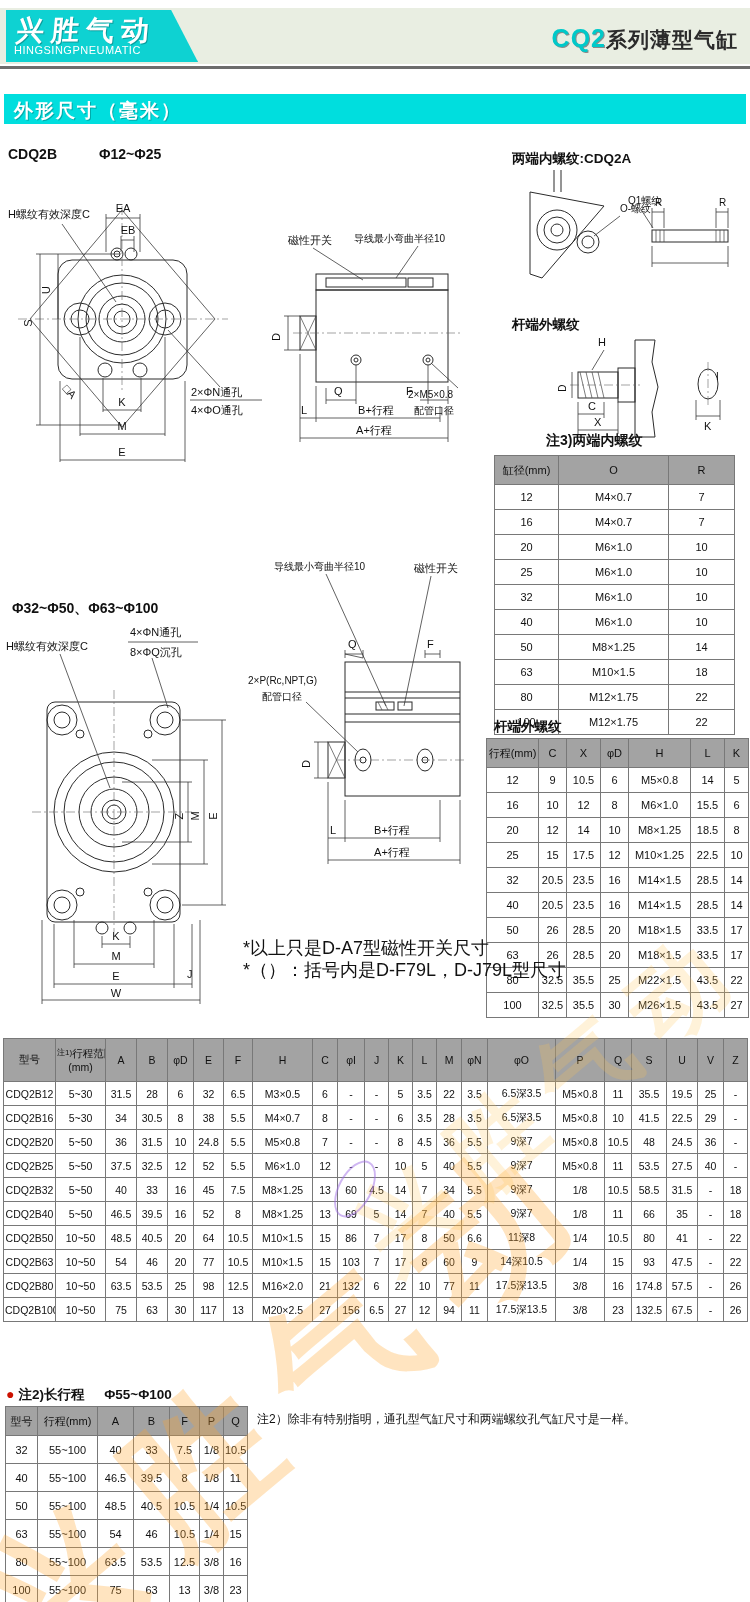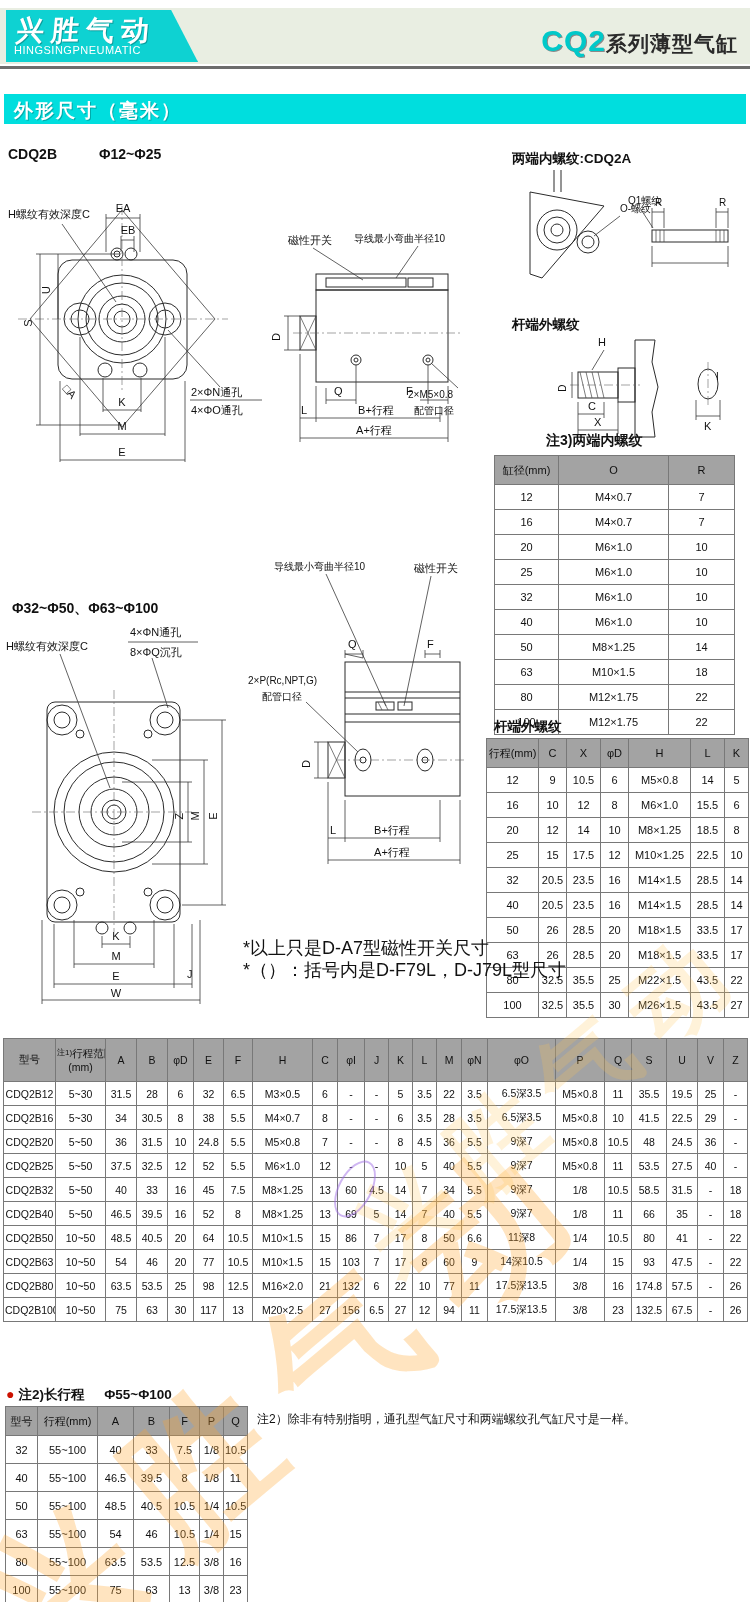--- a/index.html
+++ b/index.html
@@ -9,21 +9,21 @@
 
   
   .topband{left:0;top:8px;width:750px;height:56px;background:#e9eee2;}
   .hline{left:0;top:66px;width:750px;height:3px;background:#6d6d6d;}
   .logo{left:6px;top:10px;width:192px;height:52px;background:#0ed2d2;
         clip-path:polygon(0 0,86% 0,100% 100%,0 100%);box-shadow:2px 2px 2px rgba(0,0,0,.25);}
   .logo-cn{left:16px;top:12px;font-size:28px;font-weight:900;color:#ffffff;letter-spacing:7px;
            transform:skewX(-5deg);text-shadow:1px 1px 0 #0a9c9c;white-space:nowrap;}
   .logo-en{left:14px;top:44px;font-size:11px;font-weight:normal;color:#ffffff;letter-spacing:.5px;white-space:nowrap;}
   .series{right:12px;left:auto;top:24px;text-align:right;white-space:nowrap;}
-  .series .code{font-size:30px;font-weight:900;color:#00c9c9;text-shadow:1px 1px 0 #8a8a8a;letter-spacing:1px;}
+  .series .code{font-size:25px;font-weight:900;color:#00c9c9;text-shadow:1px 1px 0 #8a8a8a;letter-spacing:1px;}
   .series .suffix{font-size:21px;font-weight:900;color:#2b2b2b;letter-spacing:1px;}
   .banner{left:4px;top:94px;width:742px;height:30px;background:#00dede;}
   .banner span{display:inline-block;margin:4px 0 0 10px;font-size:19px;font-weight:900;color:#ffffff;
                letter-spacing:2px;text-shadow:1px 1px 0 #0aa;}
 
   .dwg-title{font-size:14px;font-weight:bold;white-space:nowrap;}
   .sub-title{font-size:13.5px;font-weight:bold;white-space:nowrap;}
   .note-star{font-size:18px;white-space:nowrap;}
   .notes-line{font-size:12px;line-height:22px;white-space:nowrap;}
 

